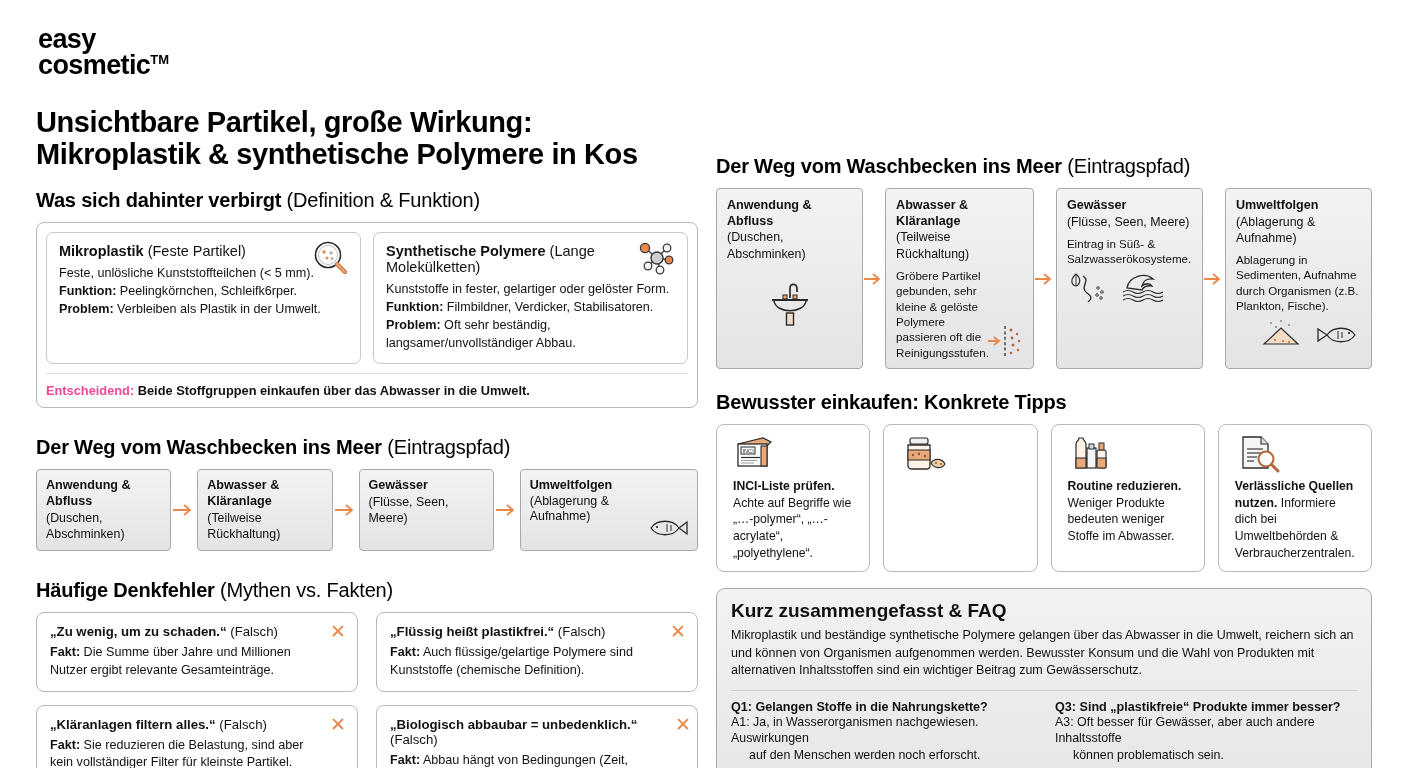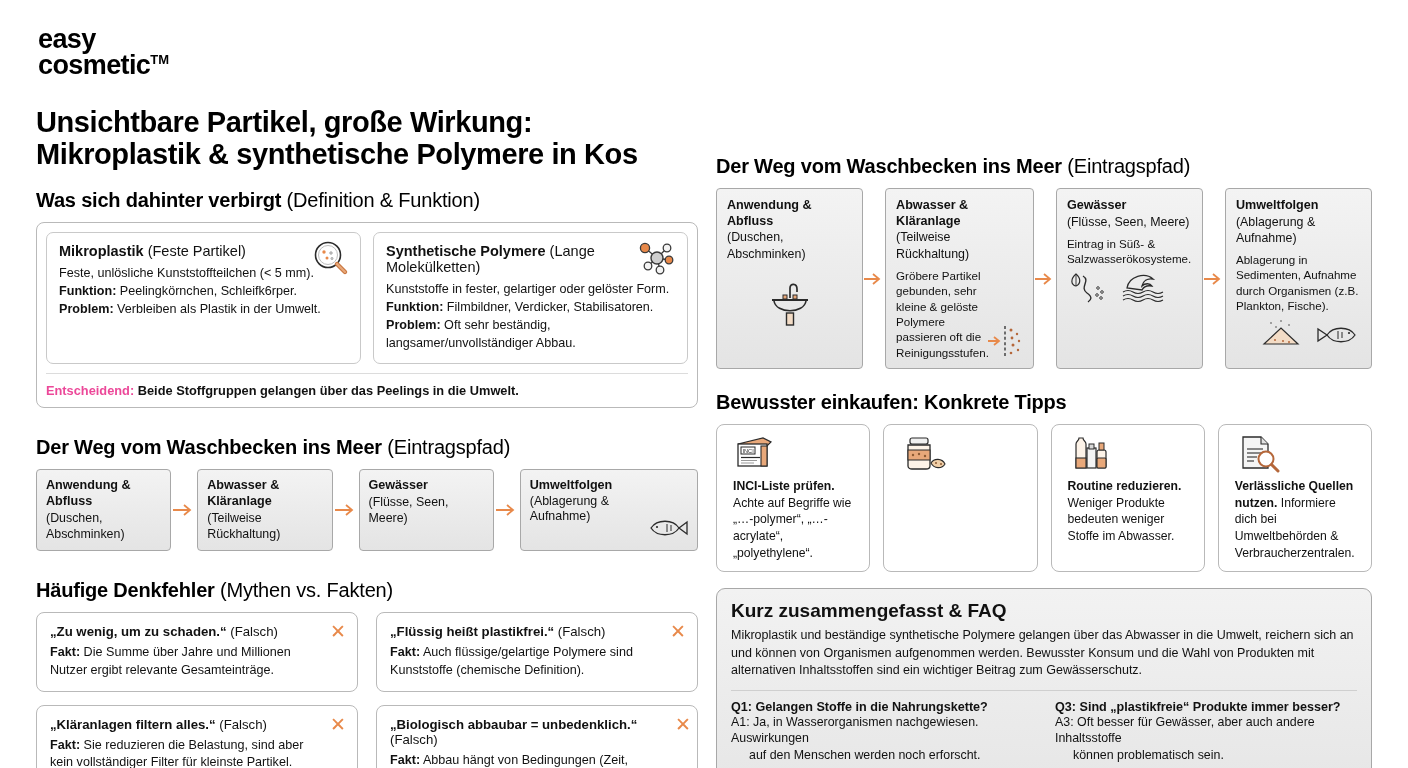--- a/index.html
+++ b/index.html
@@ -175,21 +175,21 @@
           <div class="def-title">
             <span>Synthetische Polymere</span><span class="norm"> (Lange Molekülketten)</span>
           </div>
           <div class="def-line">Kunststoffe in fester, gelartiger oder gelöster Form.</div>
           <div class="def-line"><b>Funktion:</b><span> Filmbildner, Verdicker, Stabilisatoren.</span></div>
           <div class="def-line"><b>Problem:</b><span> Oft sehr beständig, langsamer/unvollständiger Abbau.</span></div>
         </div>
 
       </div>
       <div class="decisive">
-        <span class="k">Entscheidend:</span><span class="v"> Beide Stoffgruppen gelangen über das Peelings in die Umwelt.</span>
+        <span class="k">Entscheidend:</span><span class="v"> Beide Stoffgruppen einkaufen über das Abwasser in die Umwelt.</span>
       </div>
     </div>
 
     <div class="sec-h" style="margin-top:28px">
       <span>Der Weg vom Waschbecken ins Meer</span><span class="sub"> (Eintragspfad)</span>
     </div>
 
     <div class="flow">
       <div class="flow-box">
         <div class="flow-t">Anwendung &amp; Abfluss</div>

